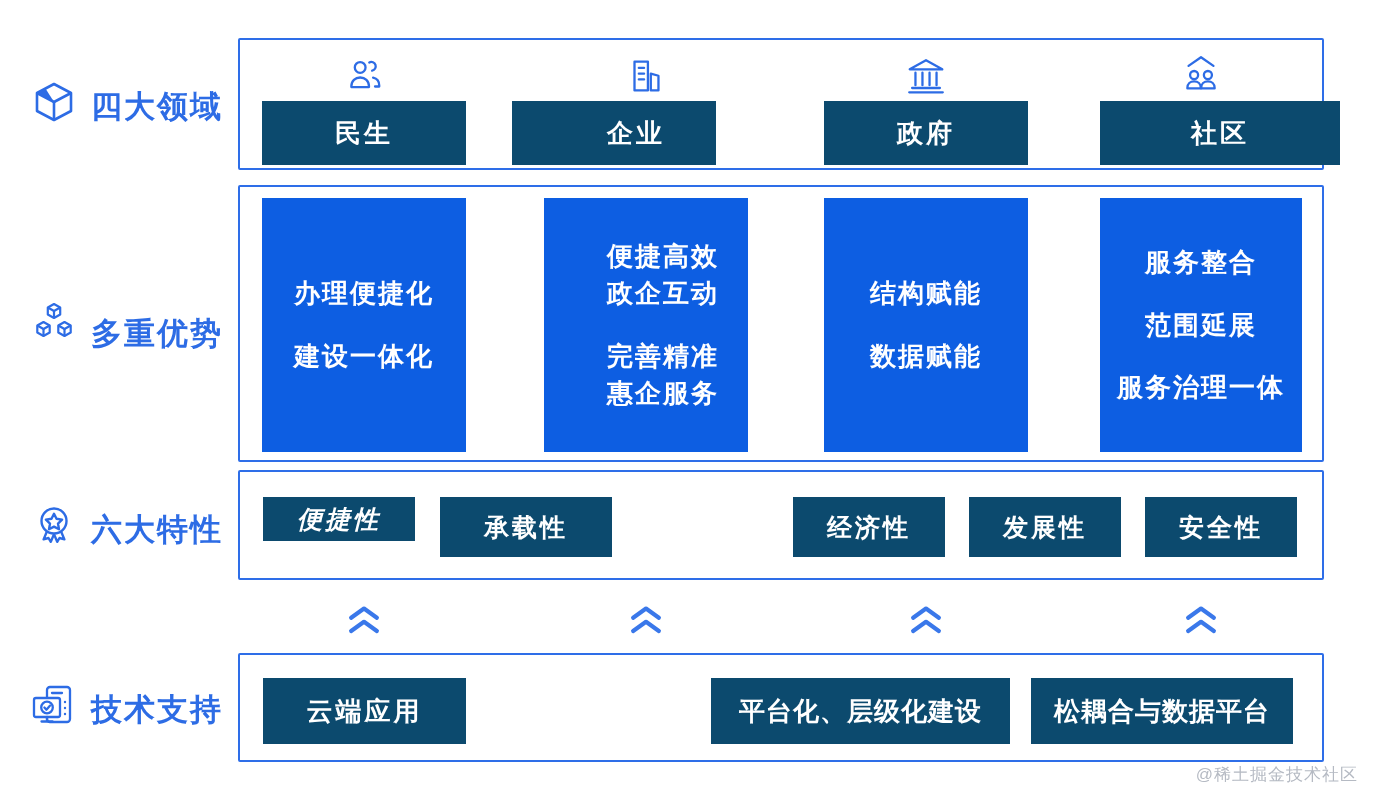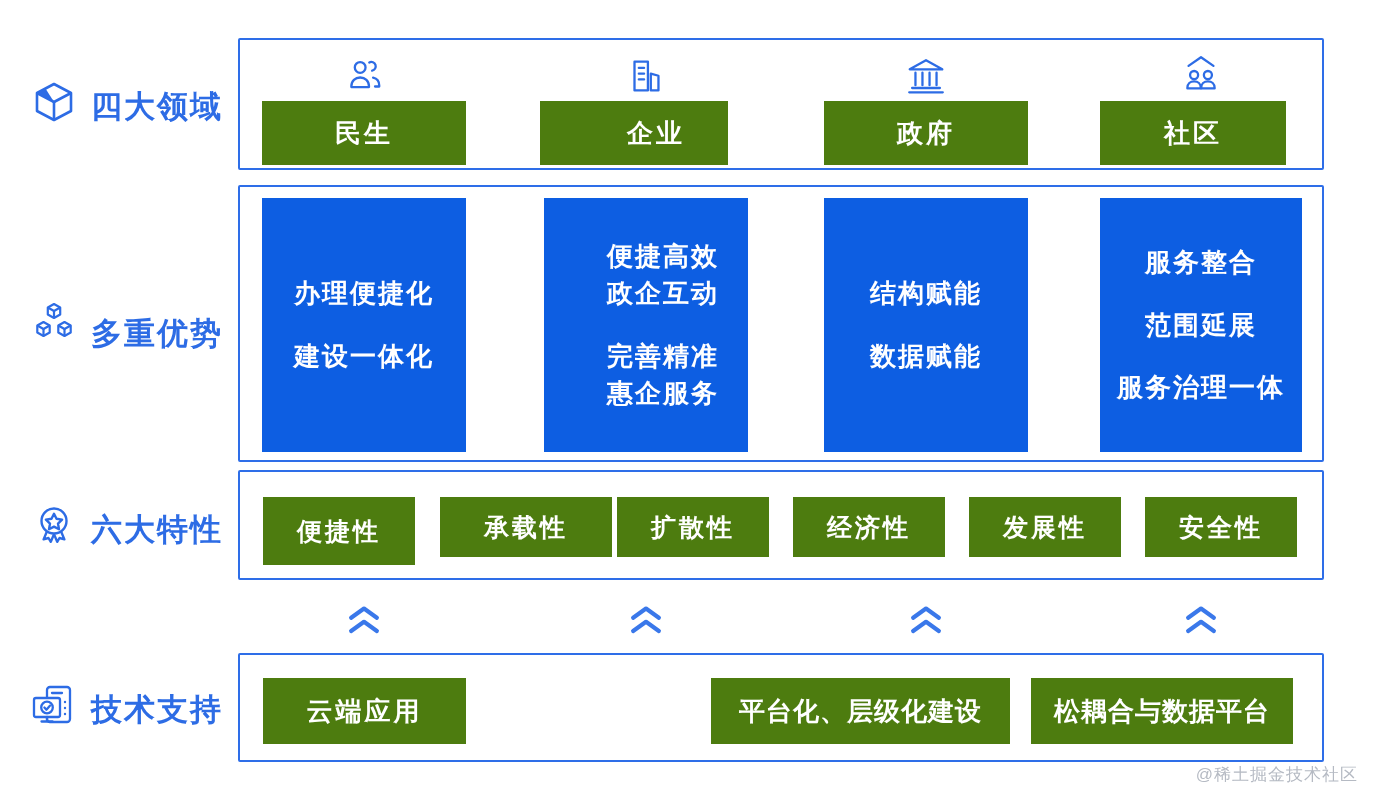--- a/index.html
+++ b/index.html
@@ -6,21 +6,21 @@
   html,body { background:#fff; }
   body { font-family:"Liberation Sans","DejaVu Sans",sans-serif; }
   .page { position:relative; width:1382px; height:806px; background:#fff; overflow:hidden; }
 
   .panel { position:absolute; border:2px solid #2e6ee8; background:#fff; border-radius:2px; }
 
   .side-label { position:absolute; left:30px; display:flex; align-items:center; gap:13px;
                 color:#2d6ce5; font-size:31px; font-weight:700; letter-spacing:2px; }
   .side-label svg { flex:0 0 auto; }
 
-  .btn { position:absolute; background:#4d7c0f; color:#fff; display:flex; align-items:center;
+  .btn { position:absolute; background:#0c4a6e; color:#fff; display:flex; align-items:center;
          justify-content:center; font-size:26px; font-weight:600; letter-spacing:3px; }
   .btn.small { font-size:25px; }
 
   .adv-box { position:absolute; background:#0d5ee2; color:#fff; display:flex; flex-direction:column;
              align-items:center; justify-content:center; gap:26px; font-size:26px; font-weight:600;
              line-height:1.42; text-align:center; letter-spacing:2px; }
 
   .col-icon { position:absolute; }
   .chev { position:absolute; }
 
@@ -128,23 +128,23 @@
     <svg width="46" height="46" viewBox="0 0 48 48" fill="none" stroke="#2d6ce5" stroke-width="2.4" stroke-linecap="round" stroke-linejoin="round">
       <path d="M11 14.5L24 5.5l13 9"></path>
       <circle cx="16.8" cy="24" r="4.2"></circle>
       <circle cx="31.2" cy="24" r="4.2"></circle>
       <path d="M9.8 38v-.6c0-4.2 3-6.8 7-6.8s7 2.6 7 6.8v.6z"></path>
       <path d="M24.2 38v-.6c0-4.2 3-6.8 7-6.8s7 2.6 7 6.8v.6z"></path>
     </svg>
   </span>
 
   <div class="btn" style="left:262px;  top:101px; width:204px; height:64px;">民生</div>
-  <div class="btn" style="left:540px;  top:101px; width:188px; height:64px;padding-left:44px;">企业</div>
+  <div class="btn" style="left:512px;  top:101px; width:204px; height:64px;padding-left:44px;">企业</div>
   <div class="btn" style="left:824px;  top:101px; width:204px; height:64px;">政府</div>
-  <div class="btn" style="left:1100px; top:101px; width:186px; height:64px;">社区</div>
+  <div class="btn" style="left:1100px; top:101px; width:240px; height:64px;">社区</div>
 
   <div class="adv-box" style="left:262px; top:198px; width:204px; height:254px;">
     <div>
         <div>办理便捷化</div>
       </div>
     <div>
         <div>建设一体化</div>
       </div>
   </div>
   <div class="adv-box" style="left:544px; top:198px; width:204px; height:254px;padding-left:34px;">
@@ -170,23 +170,22 @@
         <div>服务整合</div>
       </div>
     <div>
         <div>范围延展</div>
       </div>
     <div>
         <div>服务治理一体</div>
       </div>
   </div>
 
-  <div class="btn small" style="left:263px;  top:497px; width:152px; height:68px;">便捷性</div>
+  <div class="btn small" style="left:263px;  top:497px; width:152px; height:44px;font-style:italic;">便捷性</div>
   <div class="btn small" style="left:440px;  top:497px; width:172px; height:60px;">承载性</div>
-  <div class="btn small" style="left:617px;  top:497px; width:152px; height:60px;">扩散性</div>
   <div class="btn small" style="left:793px;  top:497px; width:152px; height:60px;">经济性</div>
   <div class="btn small" style="left:969px;  top:497px; width:152px; height:60px;">发展性</div>
   <div class="btn small" style="left:1145px; top:497px; width:152px; height:60px;">安全性</div>
 
   <span class="chev" style="left:342px; top:602px;">
     <svg width="44" height="36" viewBox="0 0 48 38" fill="none" stroke="#3a78ea" stroke-width="4.6" stroke-linecap="round" stroke-linejoin="round">
       <path d="M10 16.5L24 6.5l14 10"></path>
         <path d="M10 31L24 21l14 10"></path>
     </svg>
   </span>

